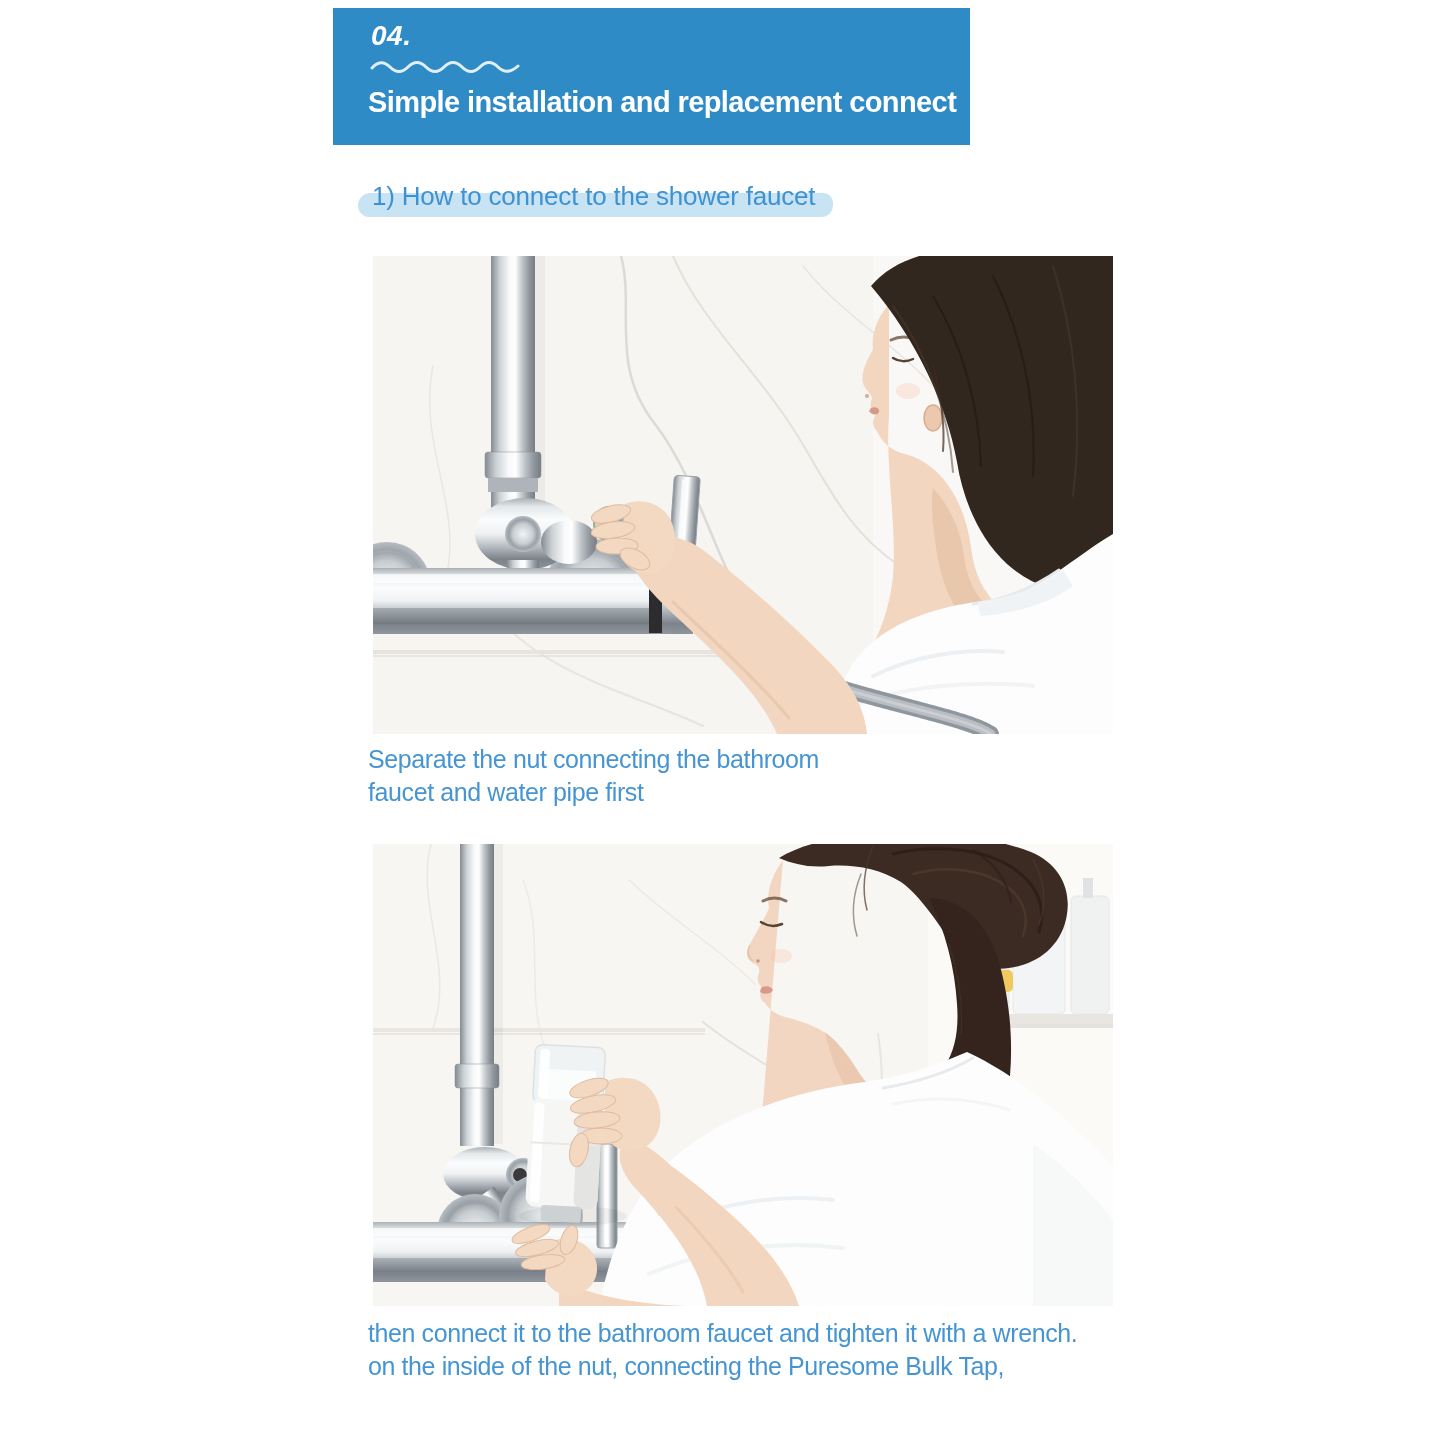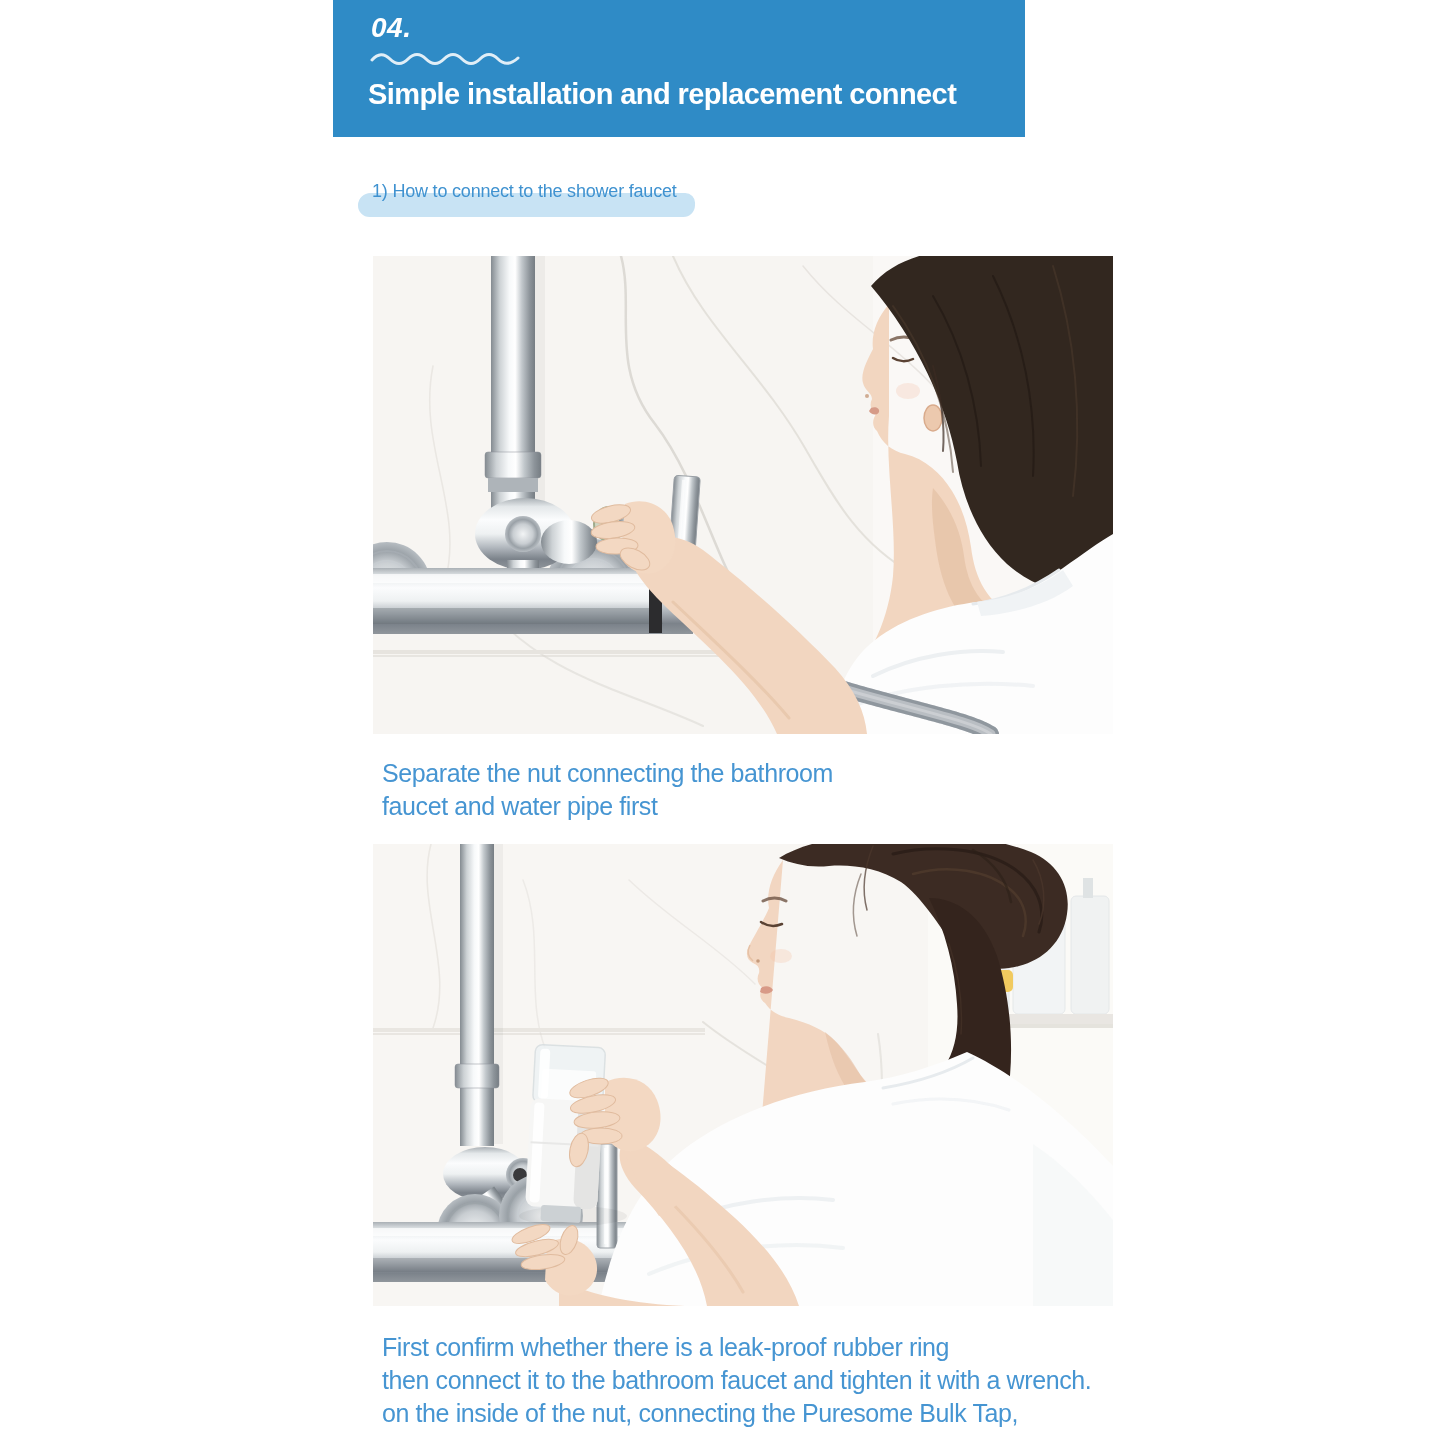--- a/index.html
+++ b/index.html
@@ -5,54 +5,54 @@
   html,body{margin:0;padding:0;}
   body{
     width:1445px;height:1445px;position:relative;overflow:hidden;
     font-family:"Liberation Sans","DejaVu Sans",sans-serif;
     background:#ffffff;
   }
   .abs{position:absolute;}
 
   
   .hero{
-    left:333px;top:0;width:692px;height:137px;
+    left:333px;top:8px;width:637px;height:137px;
     background:#2f8bc6;color:#ffffff;
   }
   .hero-number{
     position:absolute;left:38px;top:12px;
     font-size:28px;font-weight:bold;font-style:italic;letter-spacing:.5px;
   }
   .hero-wave{position:absolute;left:36px;top:48px;width:160px;height:18px;}
   .hero-title{
     position:absolute;left:35px;top:78px;margin:0;
     font-size:29px;font-weight:bold;letter-spacing:-.6px;white-space:nowrap;
   }
 
   
   .subtitle{
-    left:368px;top:181px;font-size:18px;letter-spacing:-.2px;
+    left:368px;top:181px;font-size:26px;letter-spacing:-.2px;
     color:#3f92d0;white-space:nowrap;z-index:1;
   }
   .subtitle .hl-wrap{position:relative;display:inline-block;padding:0 4px;}
   .hl-band{
     position:absolute;left:-10px;right:-14px;top:12px;height:24px;
     background:#c8e3f4;border-radius:14px 12px 13px 14px;z-index:-1;
     transform:skew(-2deg);
   }
 
   
   .photo{overflow:hidden;background:#f7f5f2;}
   .photo1{left:333px;top:240px;width:740px;height:478px;}
   .photo2{left:333px;top:828px;width:740px;height:462px;}
   .photo svg{display:block;width:100%;height:100%;}
 
   
   .caption{
-    margin:14px;color:#4695d2;font-size:25px;line-height:33px;
+    margin:0;color:#4695d2;font-size:25px;line-height:33px;
     letter-spacing:-.4px;white-space:nowrap;
   }
   .cap1{left:368px;top:743px;}
   .cap2{left:368px;top:1317px;}
   .cap-line{display:block;}
 </style>
 </head>
 <body style="background-color: rgb(255, 255, 255);">
 
 <header class="abs hero" style="background-color: rgb(47, 139, 198); color: rgb(255, 255, 255);">
@@ -352,16 +352,15 @@
   <g fill="#f3d8c2" stroke="#e0bb9e" stroke-width="1">
     <ellipse cx="158" cy="390" rx="20" ry="7" transform="rotate(-20 158 390)"></ellipse>
     <ellipse cx="164" cy="404" rx="22" ry="7" transform="rotate(-14 164 404)"></ellipse>
     <ellipse cx="170" cy="418" rx="22" ry="7" transform="rotate(-8 170 418)"></ellipse>
     <ellipse cx="196" cy="396" rx="8" ry="15" transform="rotate(18 196 396)"></ellipse>
   </g>
 </svg>
 </figure>
 
 <p class="abs caption cap2" style="color: rgb(70, 149, 210);">
-  <span class="cap-line">First confirm whether there is a leak-proof rubber ring</span>
   <span class="cap-line">then connect it to the bathroom faucet and tighten it with a wrench.</span>
   <span class="cap-line">on the inside of the nut, connecting the Puresome Bulk Tap,</span>
 </p>
 
 </body></html>

